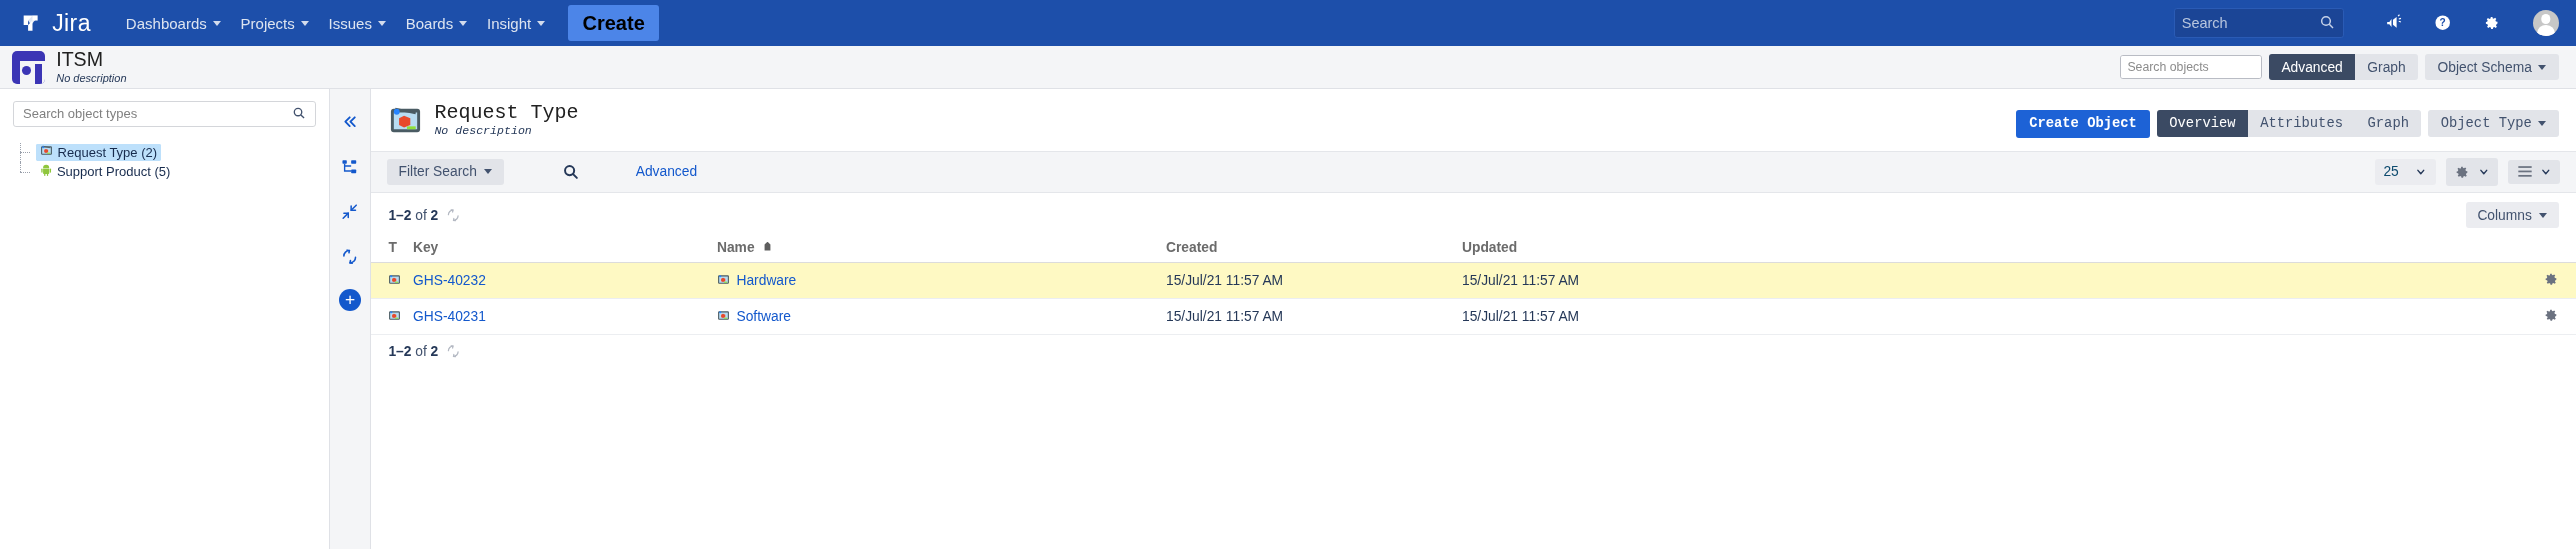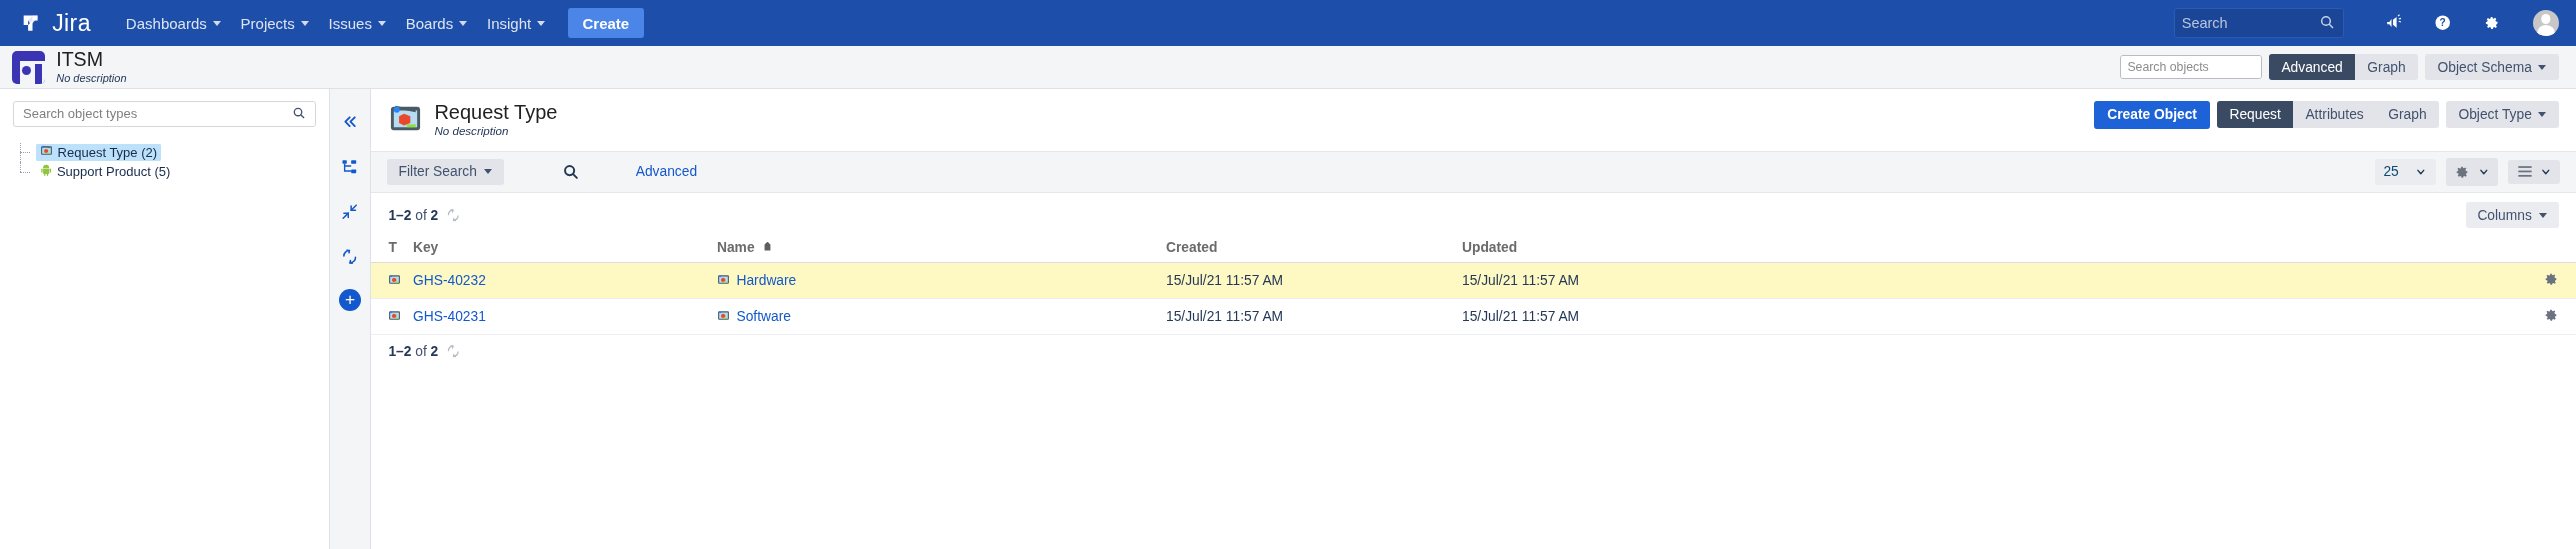--- a/index.html
+++ b/index.html
@@ -28,21 +28,21 @@
     color: #dde4f0; font-size: 15px; padding: 5.8px 10px;
     display: flex; align-items: center; gap: 5.8px; cursor: pointer;
     white-space: nowrap;
   }
   .caret-down {
     width: 0; height: 0; border-left: 4.3px solid transparent;
     border-right: 4.3px solid transparent; border-top: 5px solid currentColor;
     display: inline-block; opacity: .95;
   }
   .create-btn {
-    background: #4c85e8; color: #ffffff; font-size: 15px; font-weight: 700;
+    background: #4c85e8; color: #000000; font-size: 20px; font-weight: 700;
     border: none; border-radius: 2.9px; padding: 6.5px 14.5px; margin-left: 13px;
     cursor: pointer;
   }
   .topnav-right {
     margin-left: auto; display: flex; align-items: center; gap: 16px;
   }
   .nav-search {
     position: relative; width: 170px; height: 30px;
     background: #1b4596; border: 0.7px solid #2a5bb5; border-radius: 2.9px;
     display: flex; align-items: center; padding: 0 7.2px;
@@ -175,21 +175,21 @@
   }
   .plus-circle {
     width: 22px; height: 22px; border-radius: 50%; background: #1358cc;
     color: #fff; display: flex; align-items: center; justify-content: center;
     font-size: 17.4px; line-height: 1; cursor: pointer;
   }
 
   
   .main { flex: 1 1 auto; background: #ffffff; min-width: 0; }
   .ot-header {
-    display: flex; align-items: flex-start; padding: 11.6px 17.4px 7.2px 17.4px;
+    display: flex; align-items: flex-end; padding: 11.6px 17.4px 7.2px 17.4px; font-family: Liberation Mono, monospace;
   }
   .ot-icon {
     width: 35px; height: 35px; position: relative; flex: 0 0 auto;
   }
   .ot-title-wrap { margin-left: 11px; line-height: 1.15; }
   .ot-title { font-size: 20px; color: #212121; }
   .ot-sub { font-size: 11.6px; color: #253858; font-style: italic; margin-top: 0.7px; }
   .ot-right { margin-left: auto; display: flex; align-items: center; gap: 7.2px; }
   .btn-primary {
     background: #1d62d6; color: #fff; border: none; border-radius: 2.9px;
@@ -463,21 +463,21 @@
           <rect x="13" y="16" width="6" height="2" fill="#8fe03a"></rect>
         </svg>
       </span>
       <div class="ot-title-wrap">
         <div class="ot-title">Request Type</div>
         <div class="ot-sub">No description</div>
       </div>
       <div class="ot-right">
         <button class="btn-primary">Create Object</button>
         <div class="btn-group">
-          <button class="btn selected">Request</button>
+          <button class="btn selected">Overview</button>
           <button class="btn">Attributes</button>
           <button class="btn">Graph</button>
         </div>
         <button class="btn dropdown standalone">
           <span>Object Type</span>
           <span class="caret-dark"></span>
         </button>
       </div>
     </div>
 

